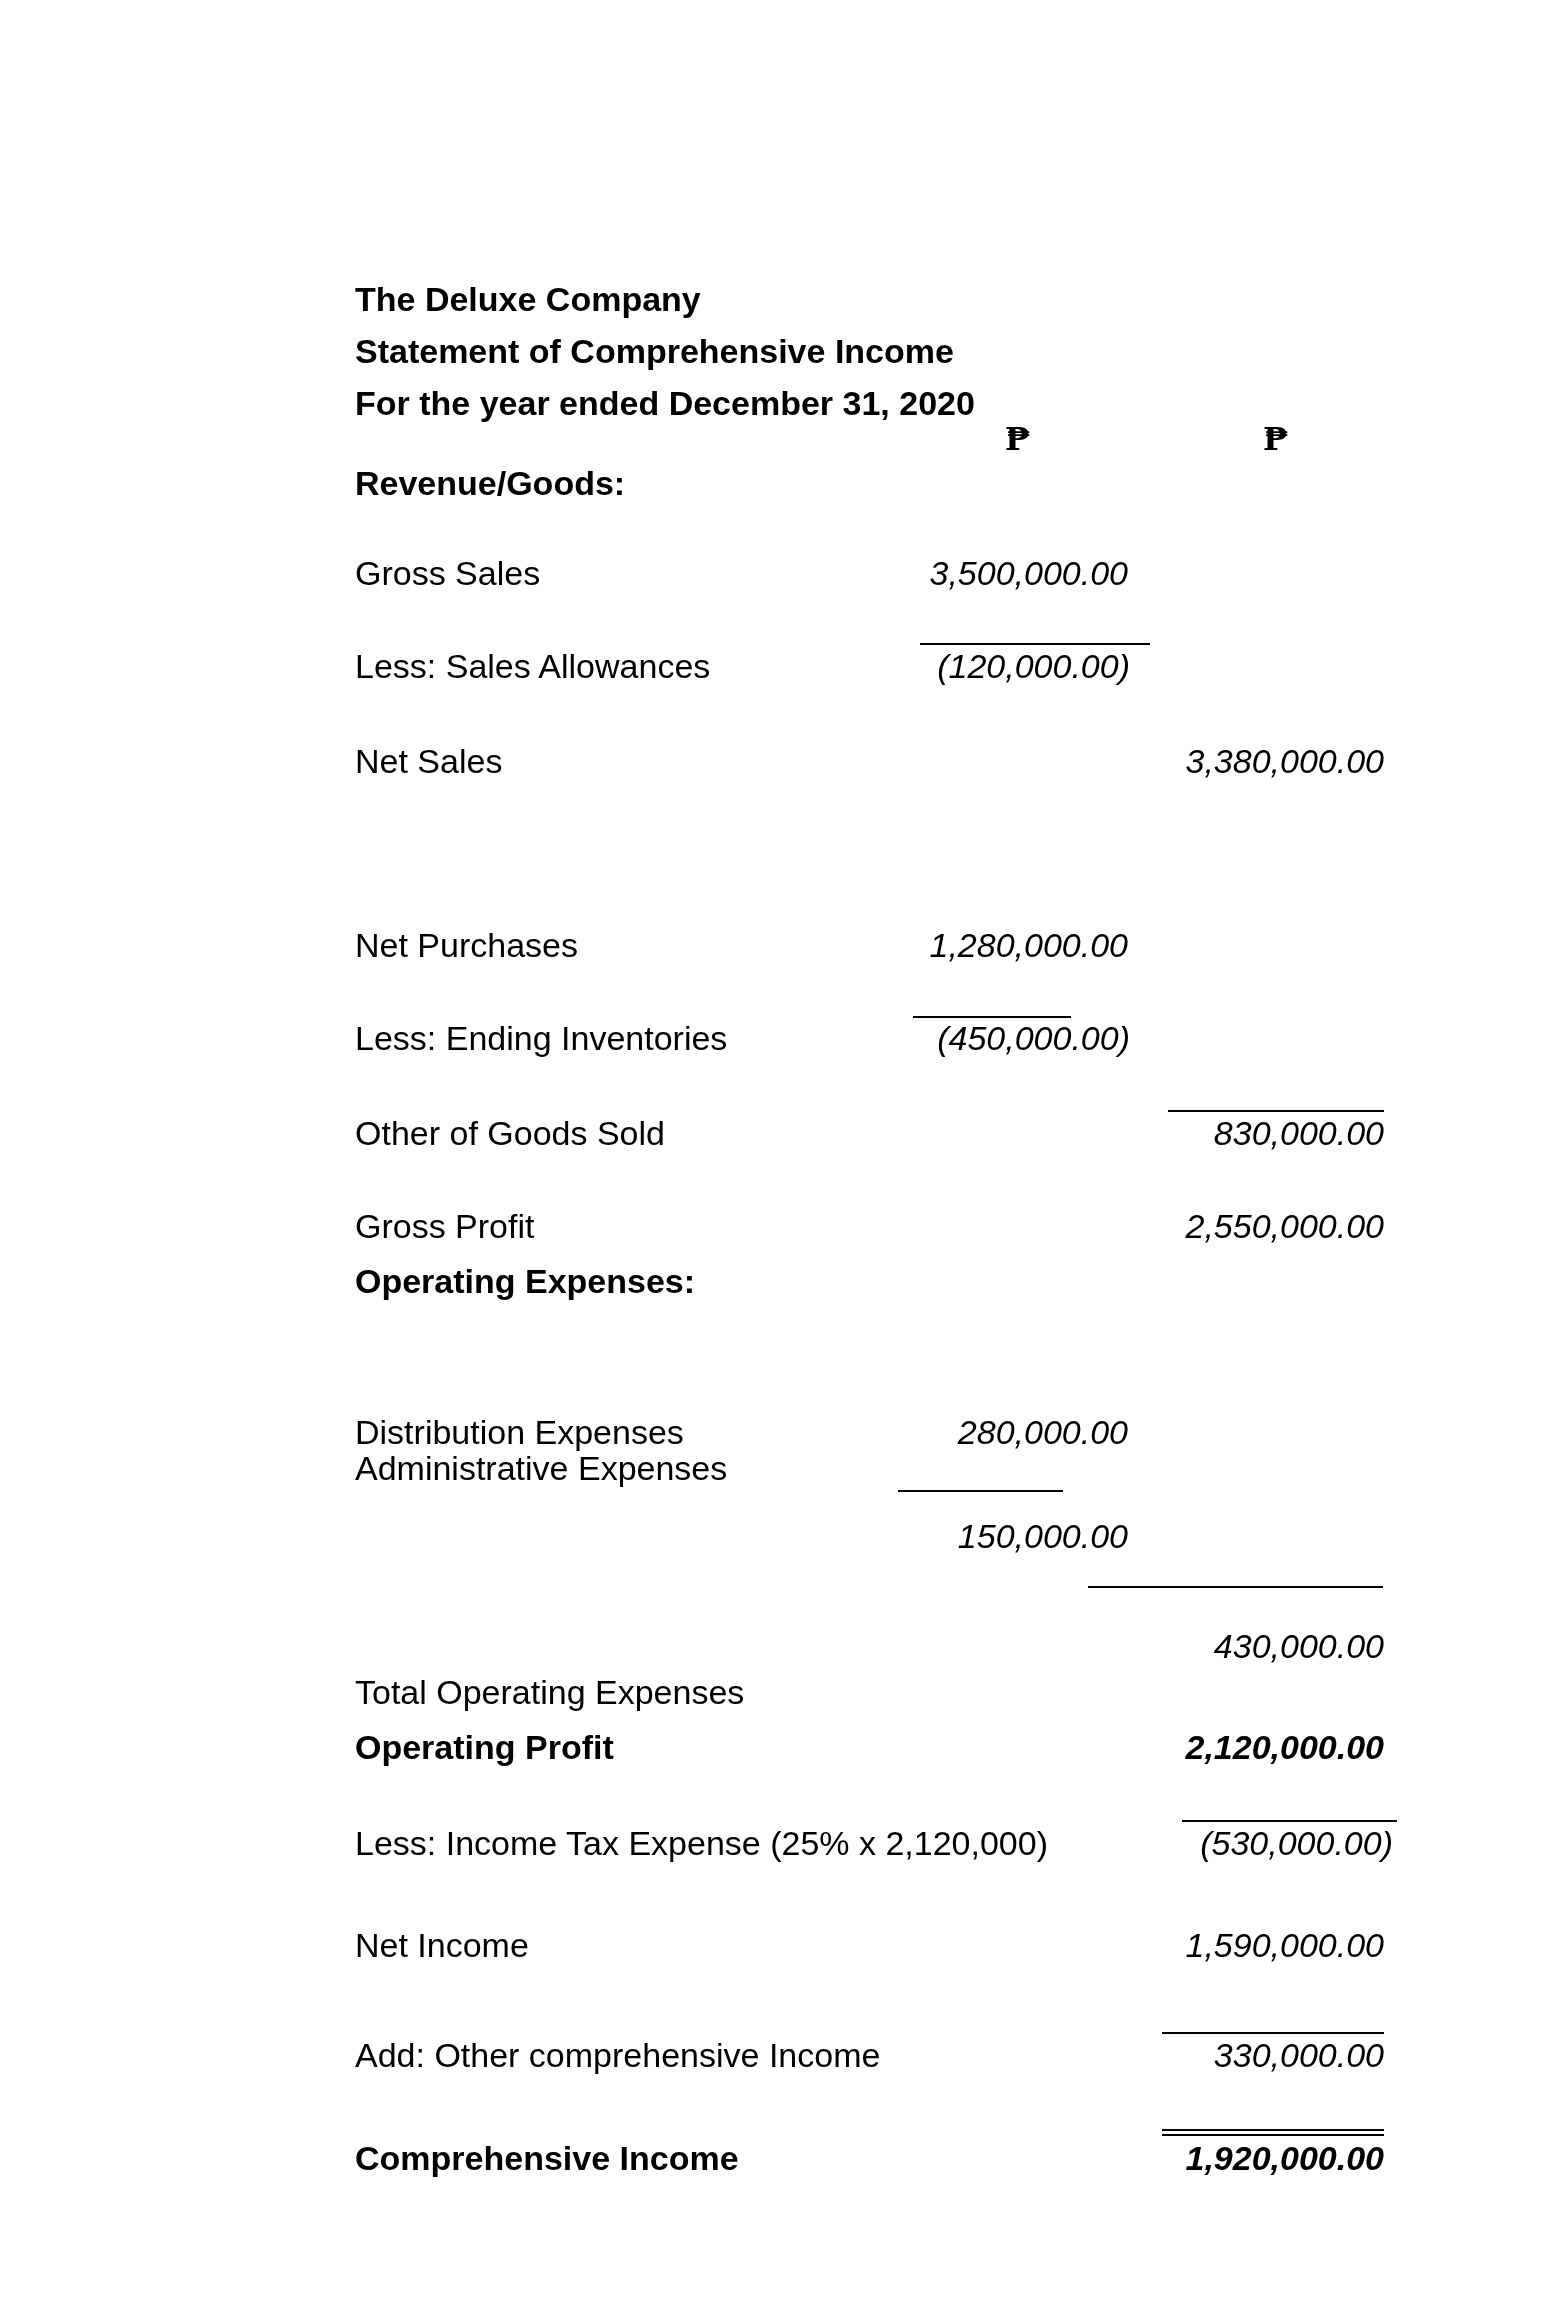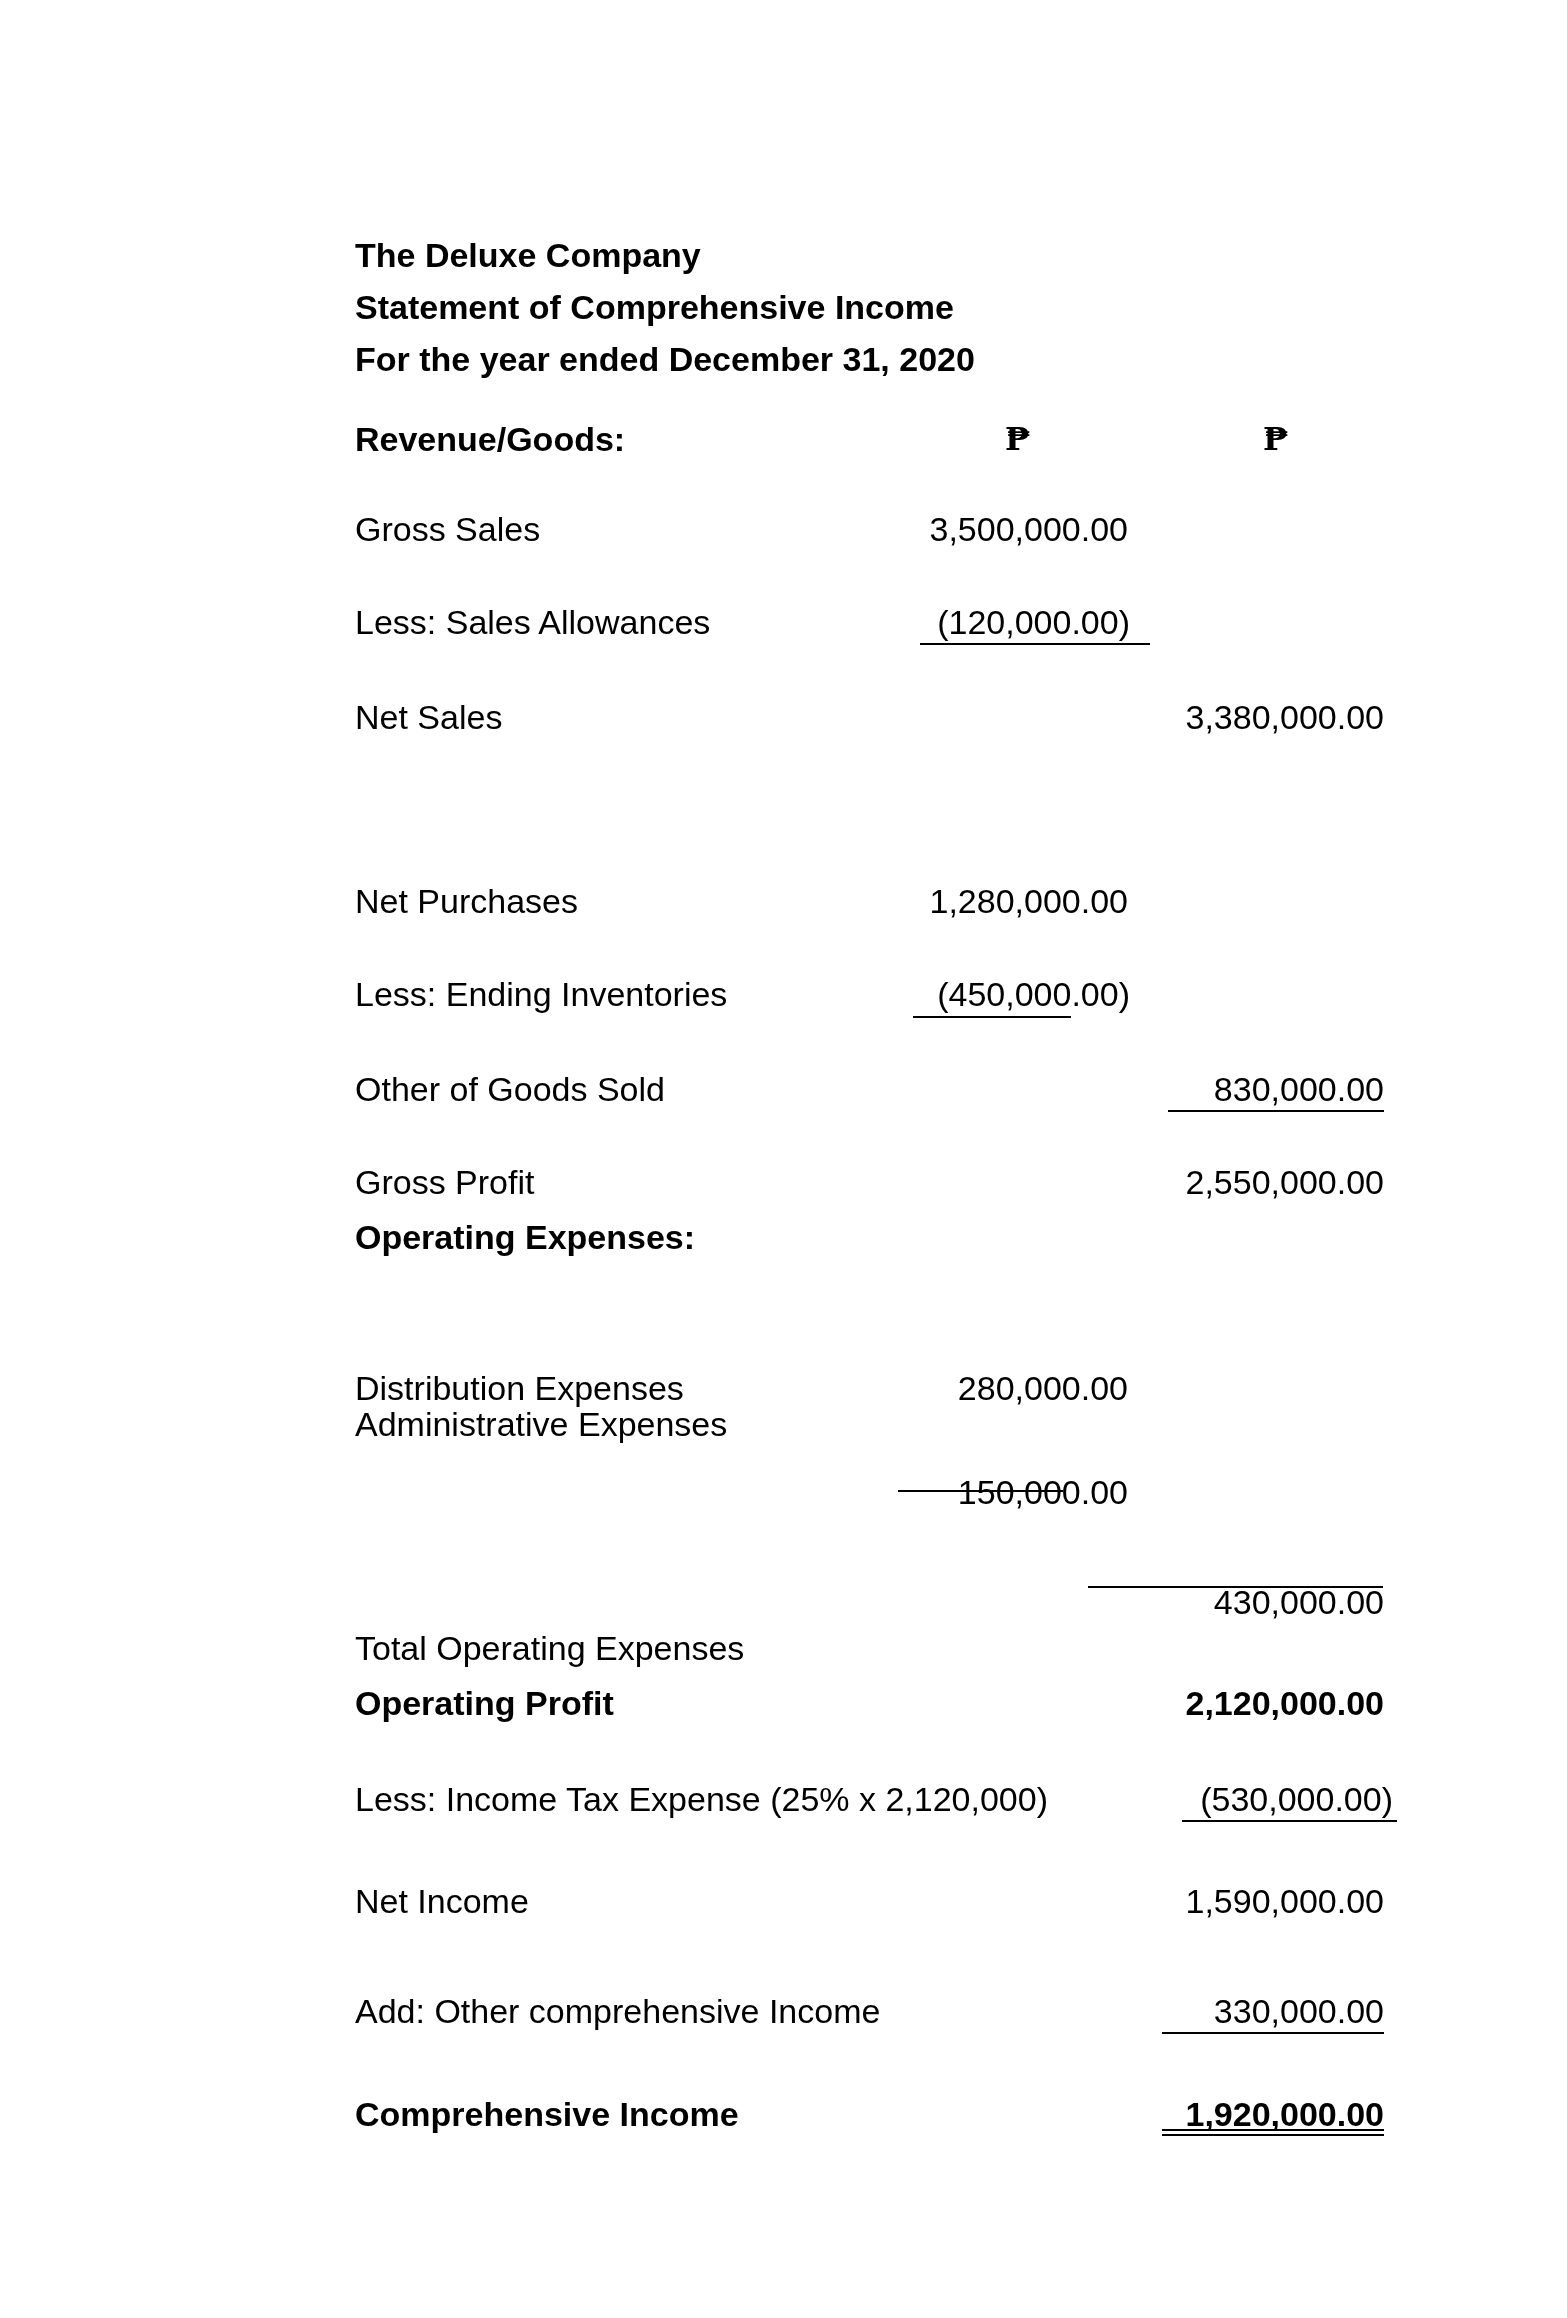--- a/index.html
+++ b/index.html
@@ -1,21 +1,21 @@
 <!DOCTYPE html>
 <html style="font-size:12.7px"><head>
 <meta charset="utf-8">
 <style>
   html, body { margin: 0; padding: 0; background: #ffffff; }
   body { width: 1567px; height: 2319px; position: relative; overflow: hidden;
          font-family: "Liberation Sans", sans-serif; color: #000; }
-  .line { position: absolute; white-space: nowrap; font-size: 34px; line-height: 41px; }
+  .line { position: absolute; white-space: nowrap; font-size: 34px; line-height: 41px; margin-top: 44px; }
   .bold { font-weight: bold; }
   .label { left: 355px; }
-  .amt { text-align: right; }
+  .amt { text-align: right; font-style: italic; }
   .c1 { right: calc(1567px - 1128px); }
   .c2 { right: calc(1567px - 1384px); }
   .ul { position: absolute; height: 2.4px; background: #000; }
   .peso { position: absolute; font-size: 32px; line-height: 41px; font-weight: bold; font-family: "DejaVu Serif", serif; }
 </style>
 </head>
 <body>
 
 <div class="line bold label" style="top:235px">The Deluxe Company</div>
 <div class="line bold label" style="top:287px">Statement of Comprehensive Income</div>

